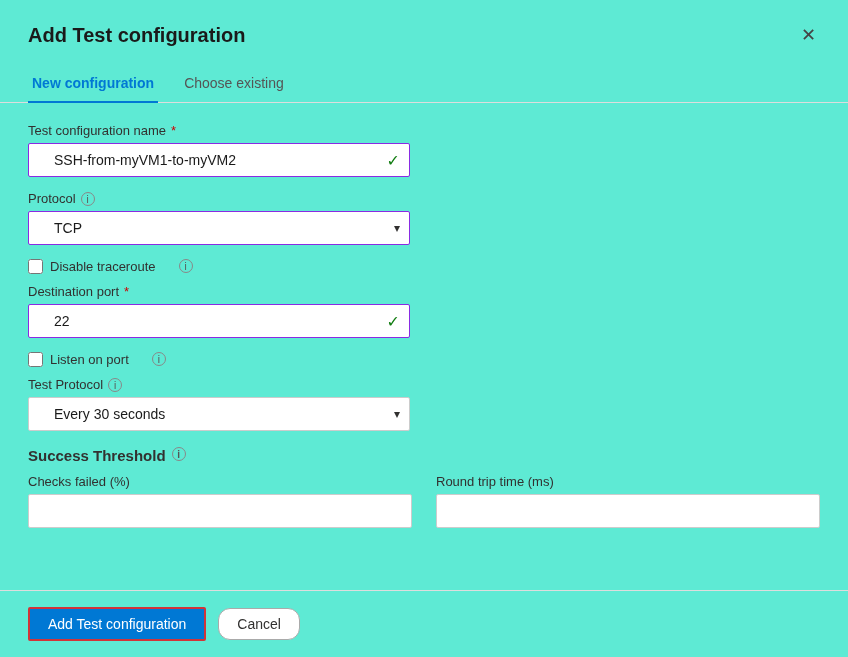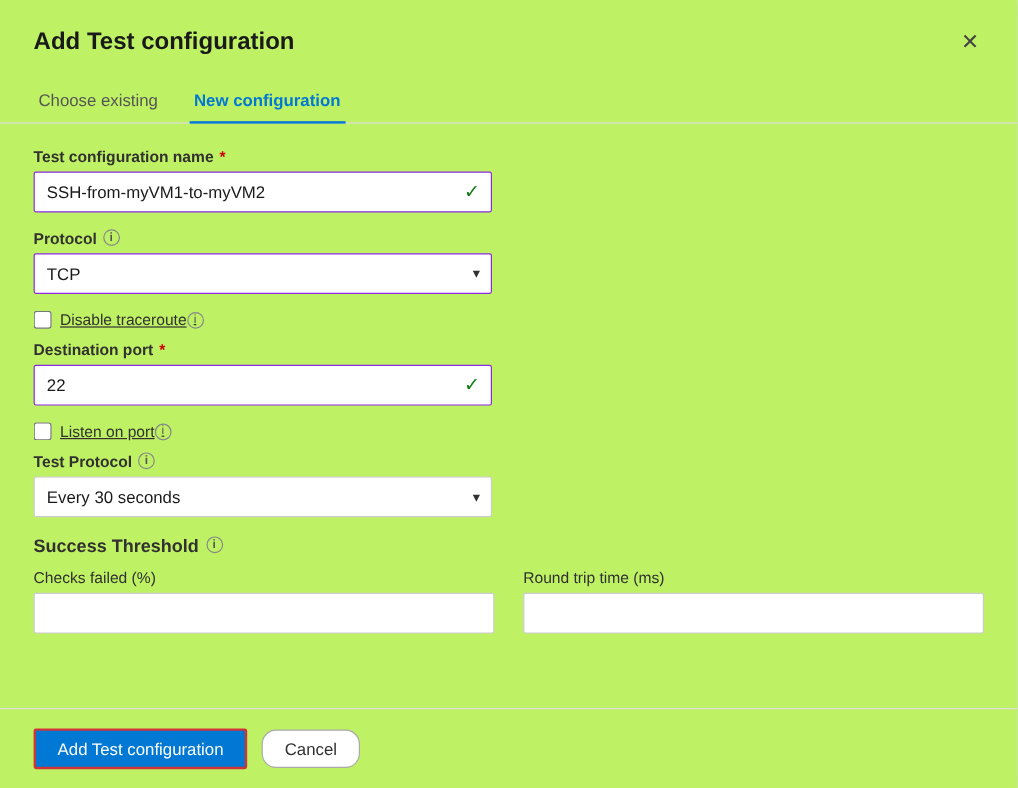--- a/index.html
+++ b/index.html
@@ -6,21 +6,21 @@
     body {
       font-family: 'Segoe UI', Arial, sans-serif;
       background: #f0f0f0;
       display: flex;
       align-items: center;
       justify-content: center;
       height: 657px;
       width: 848px;
     }
     .dialog {
-      background: #bef264;
+      background: #5eead4;
       width: 848px;
       height: 657px;
       position: relative;
       box-shadow: 0 2px 12px rgba(0,0,0,0.18);
       display: flex;
       flex-direction: column;
     }
     .dialog-header {
       display: flex;
       align-items: center;
@@ -69,23 +69,22 @@
       padding: 20px 28px 0 28px;
     }
     .field-group {
       margin-bottom: 14px;
     }
     .field-label {
       font-size: 13px;
       color: #323130;
       margin-bottom: 5px;
       display: flex;
-      align-items: flex-start;
+      align-items: flex-end;
       gap: 5px;
-      font-weight: bold;
     }
     .required-star {
       color: #c00;
     }
     .info-icon {
       display: inline-flex;
       align-items: center;
       justify-content: center;
       width: 14px;
       height: 14px;
@@ -95,21 +94,21 @@
       color: #555;
       cursor: default;
       font-style: normal;
     }
     .input-with-icon {
       position: relative;
     }
     .input-with-icon input,
     .input-with-icon select {
       width: 100%;
-      padding: 6px 32px 6px 10px;
+      padding: 6px 32px 6px 25px;
       border: 1px solid #8a2be2;
       border-radius: 2px;
       font-size: 14px;
       color: #1a1a1a;
       outline: none;
       appearance: none;
       background: #fff;
       height: 34px;
     }
     .input-check-icon {
@@ -141,23 +140,21 @@
     .checkbox-row input[type="checkbox"] {
       width: 15px;
       height: 15px;
       cursor: pointer;
       accent-color: #0078d4;
     }
     .checkbox-label {
       font-size: 13px;
       color: #323130;
       display: flex;
-      align-items: center;
-      gap: 0;
-      text-decoration: underline;
+      gap: 23px;
     }
     .success-threshold-section {
       margin-top: 16px;
     }
     .section-title {
       font-size: 15px;
       font-weight: 600;
       color: #323130;
       display: flex;
       align-items: flex-start;
@@ -222,25 +219,25 @@
 <body>
 
 <div class="dialog">
 
   <div class="dialog-header">
     <span class="dialog-title">Add Test configuration</span>
     <button class="close-btn">✕</button>
   </div>
 
   <div class="tab-bar">
+    <div class="tab active">
+      <span>New configuration</span>
+    </div>
     <div class="tab">
       <span>Choose existing</span>
-    </div>
-    <div class="tab active">
-      <span>New configuration</span>
     </div>
   </div>
 
   <div class="dialog-body">
 
     <div class="field-group narrow-field">
       <div class="field-label">
         <span>Test configuration name</span>
         <span class="required-star">*</span>
       </div>

